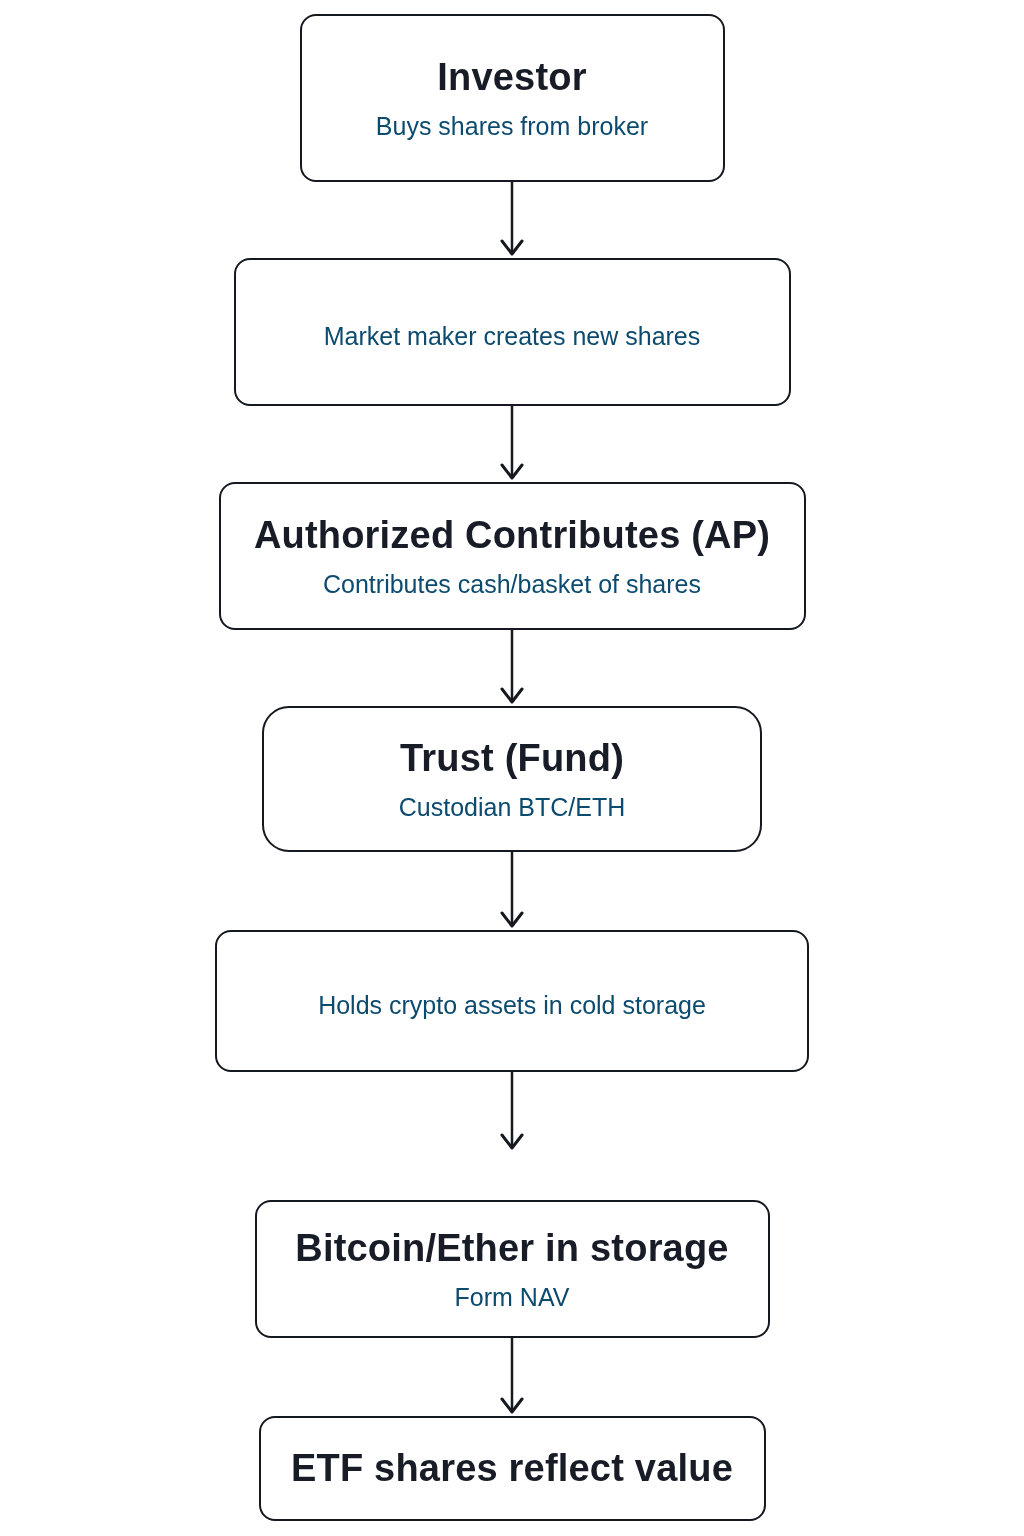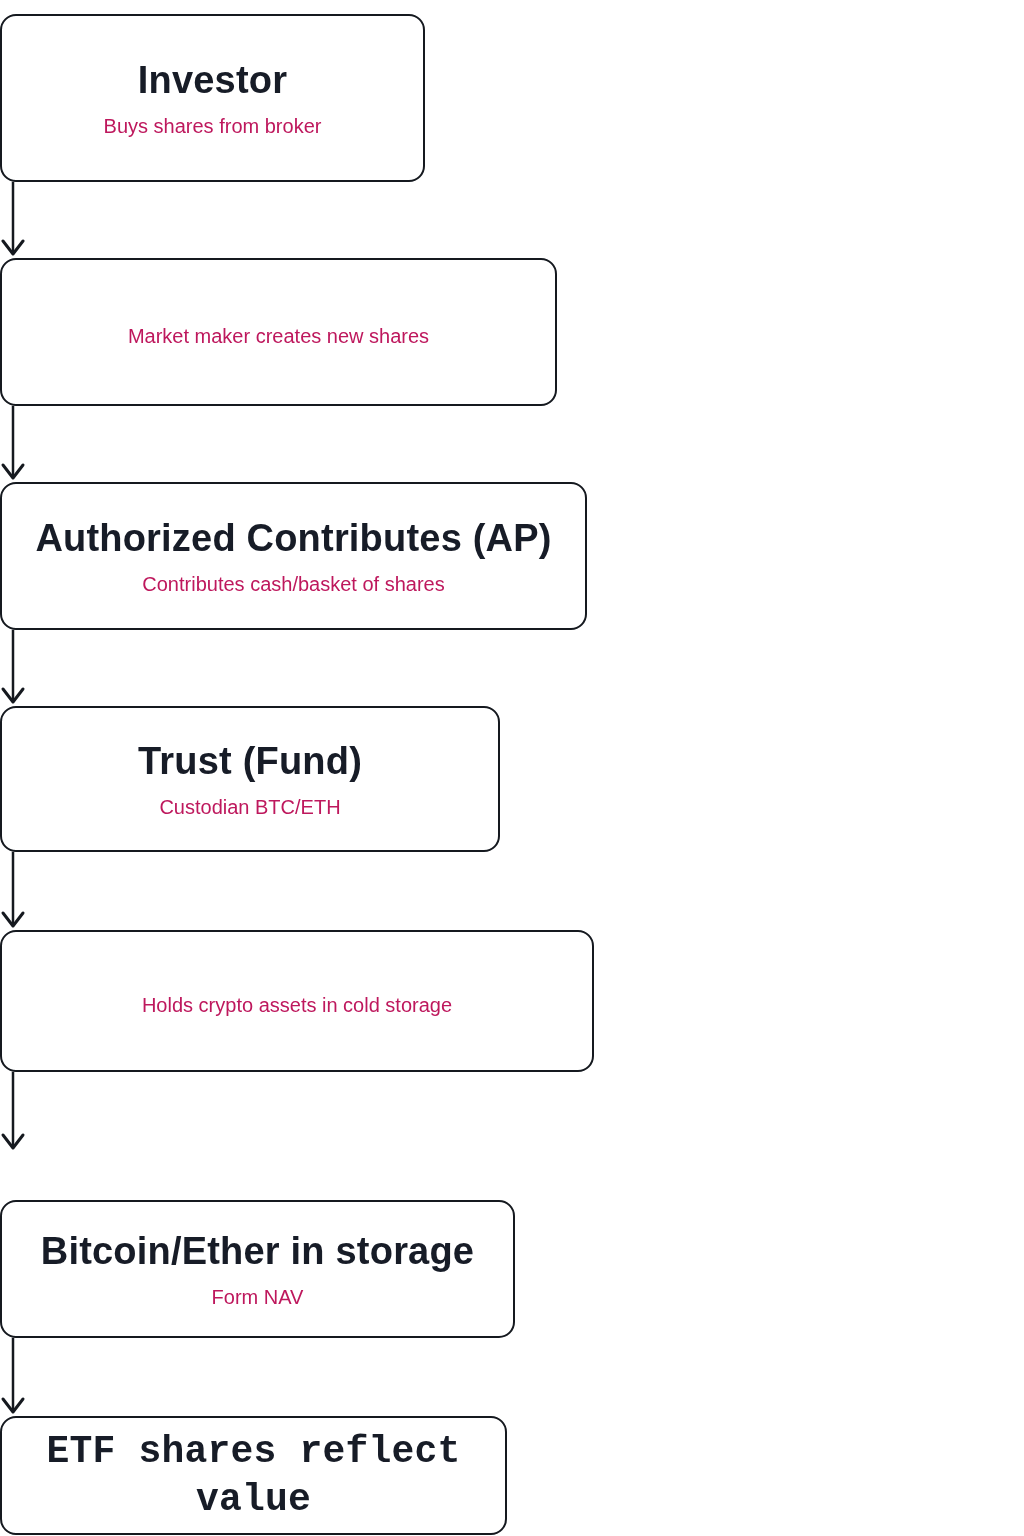--- a/index.html
+++ b/index.html
@@ -7,21 +7,21 @@
     padding: 0;
     background: #ffffff;
     font-family: "Liberation Sans", "DejaVu Sans", sans-serif;
   }
   .canvas {
     width: 1024px;
     height: 1536px;
     background: #ffffff;
     display: flex;
     flex-direction: column;
-    align-items: flex-start;
+    align-items: center;
     padding-top: 14px;
     box-sizing: border-box;
     overflow: hidden;
   }
   .node {
     box-sizing: border-box;
     border: 2.5px solid #15191f;
     border-radius: 16px;
     background: #ffffff;
     display: flex;
@@ -33,36 +33,36 @@
     flex-shrink: 0;
   }
   .node .title {
     font-size: 38px;
     font-weight: bold;
     color: #171c27;
     line-height: 1.25;
     letter-spacing: 0.2px;
   }
   .node .subtitle {
-    font-size: 20px;
+    font-size: 25px;
     font-weight: normal;
-    color: #be185d;
+    color: #0c4a6e;
     line-height: 1.3;
     margin-top: 8px;
   }
   .node .subtitle:empty { display: none; }
 
   
   .n0 { width: 425px; min-height: 168px; }
   .n1 { width: 557px; min-height: 148px; }
   .n2 { width: 587px; min-height: 148px; }
-  .n3 { width: 500px; min-height: 146px; }
+  .n3 { width: 500px; min-height: 146px; border-radius: 27px; }
   .n4 { width: 594px; min-height: 142px; }
   .n5 { width: 515px; min-height: 138px; margin-top: 48px; }
-  .n6 { width: 507px; min-height: 105px; font-family: Liberation Mono, monospace; }
+  .n6 { width: 507px; min-height: 105px; }
 
   .arrow {
     flex-shrink: 0;
     display: block;
   }
   .arrow line, .arrow path {
     stroke: #15191f;
     fill: none;
   }
   .arrow line { stroke-width: 2.5; }

